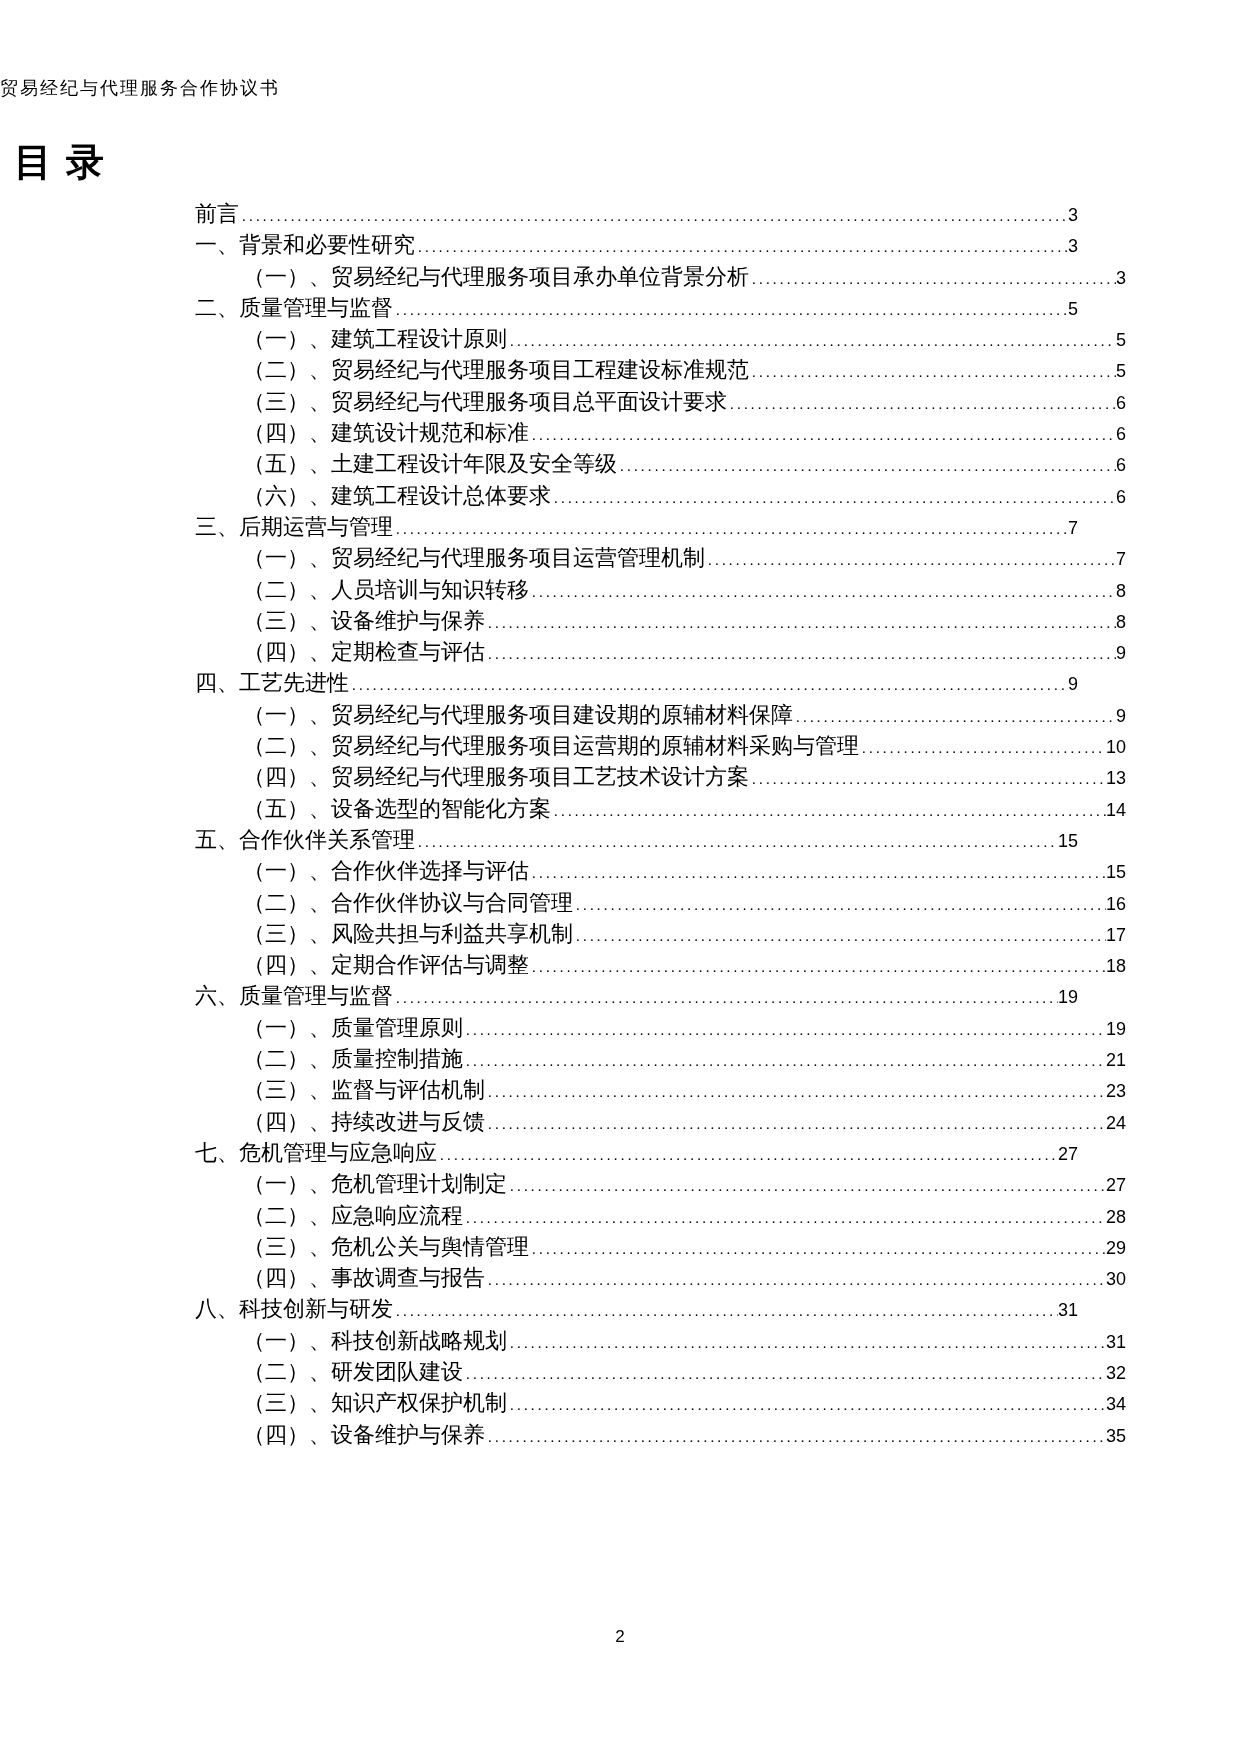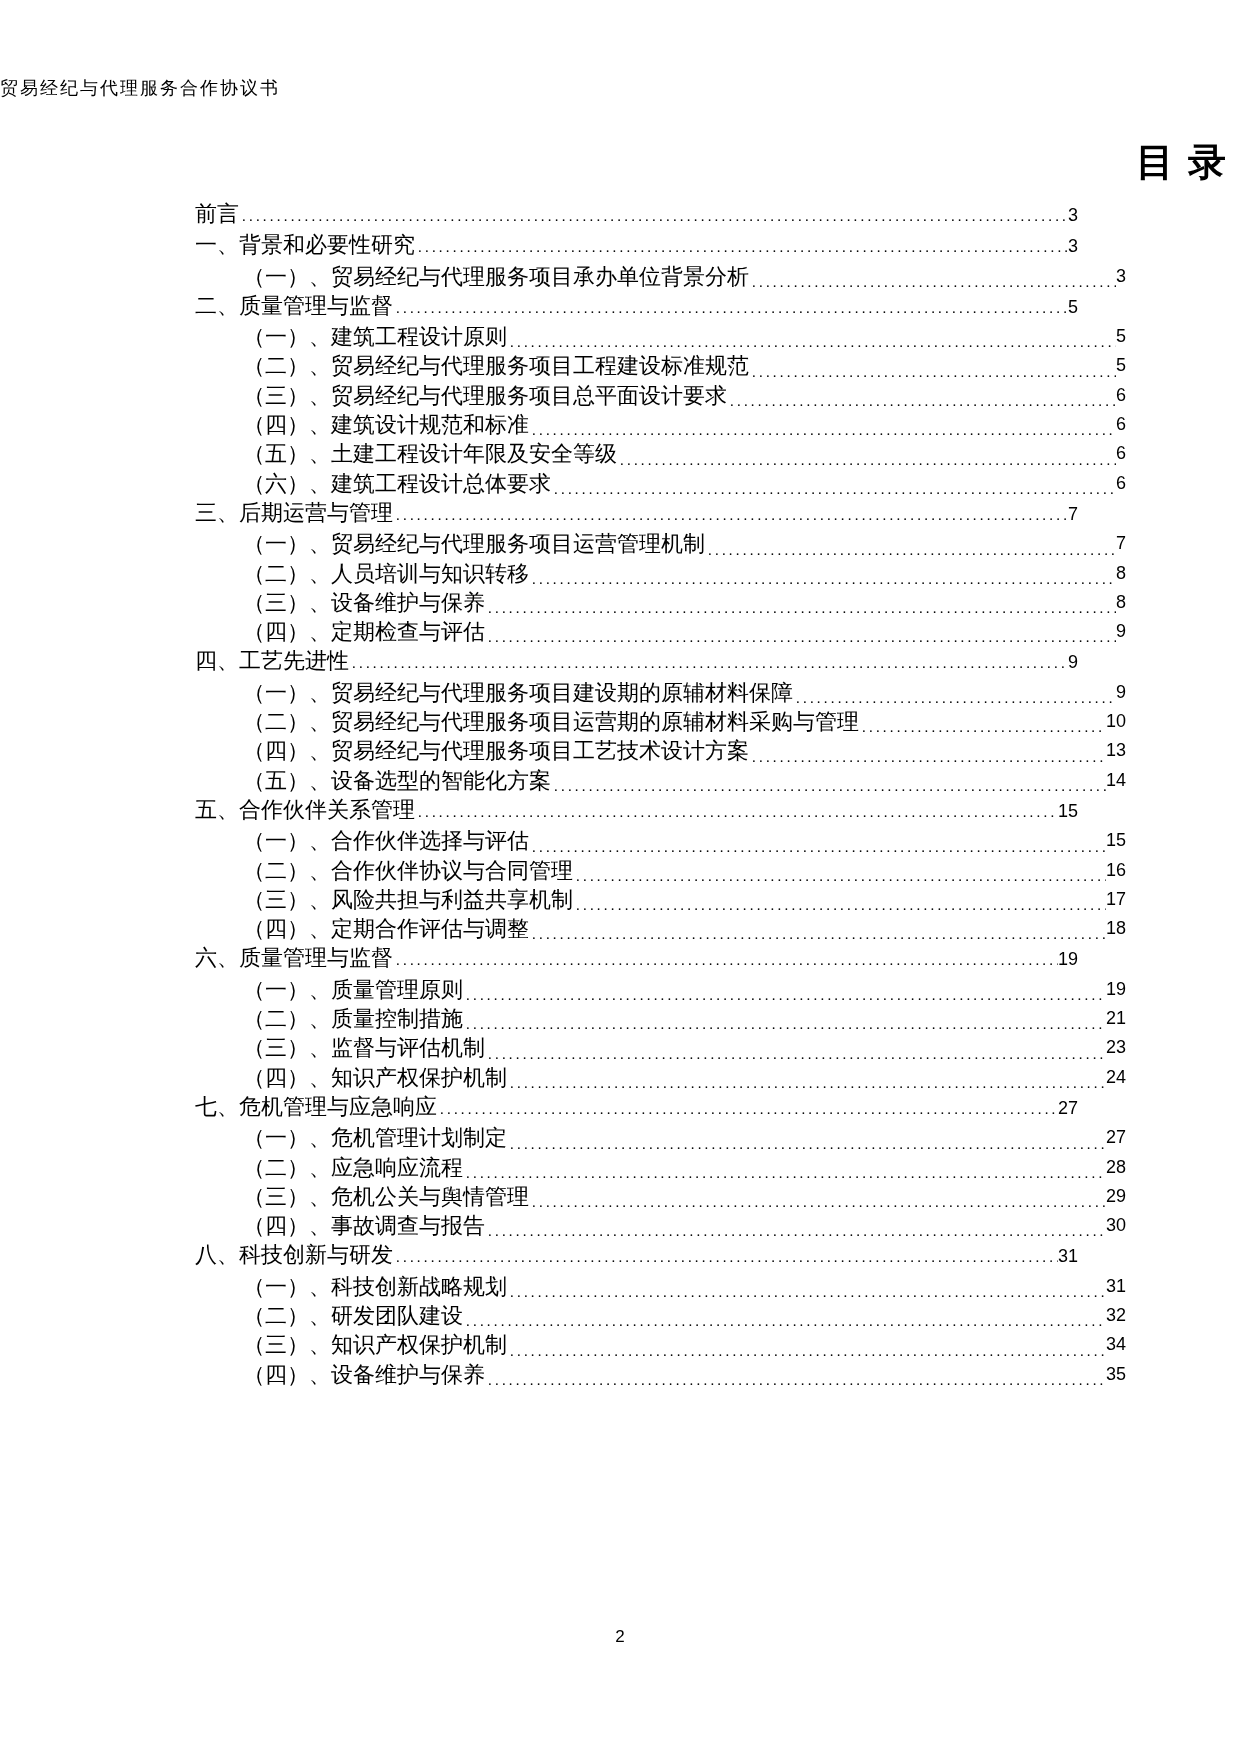--- a/index.html
+++ b/index.html
@@ -24,21 +24,21 @@
     font-size: 18px;
     letter-spacing: 2px;
     color: #000000;
   }
   .toc-title {
     position: absolute;
     top: 136px;
     left: 0;
     width: 100%;
     margin: 0;
-    text-align: right;
+    text-align: left;
     font-family: "Liberation Sans", "DejaVu Sans", sans-serif;
     font-weight: 700;
     font-size: 38px;
     line-height: 52px;
     letter-spacing: 14px;
     text-indent: 14px; 
     color: #000000;
   }
   .toc {
     position: absolute;
@@ -48,21 +48,20 @@
     margin-left: 25px;
   }
   .toc-row {
     display: flex;
     align-items: baseline;
     width: 100%;
     cursor: pointer;
   }
   .toc-row.level-1 {
     padding-left: 48px;
-    align-items: flex-end;
   }
   .toc-label {
     flex: 0 0 auto;
     max-width: 720px;
     white-space: nowrap;
     overflow: hidden;
     font-family: "Liberation Serif", "DejaVu Serif", serif;
     font-size: 22px;
     line-height: 29.3px;
     color: #000000;
@@ -247,21 +246,21 @@
       <span class="toc-label">（二）、质量控制措施</span>
       <span class="toc-leader"></span>
       <span class="toc-page">21</span>
     </div>
       <div class="toc-row level-1">
       <span class="toc-label">（三）、监督与评估机制</span>
       <span class="toc-leader"></span>
       <span class="toc-page">23</span>
     </div>
       <div class="toc-row level-1">
-      <span class="toc-label">（四）、知识产权保护机制</span>
+      <span class="toc-label">（四）、持续改进与反馈</span>
       <span class="toc-leader"></span>
       <span class="toc-page">24</span>
     </div>
       <div class="toc-row level-0">
       <span class="toc-label">七、危机管理与应急响应</span>
       <span class="toc-leader"></span>
       <span class="toc-page">27</span>
     </div>
       <div class="toc-row level-1">
       <span class="toc-label">（一）、危机管理计划制定</span>

